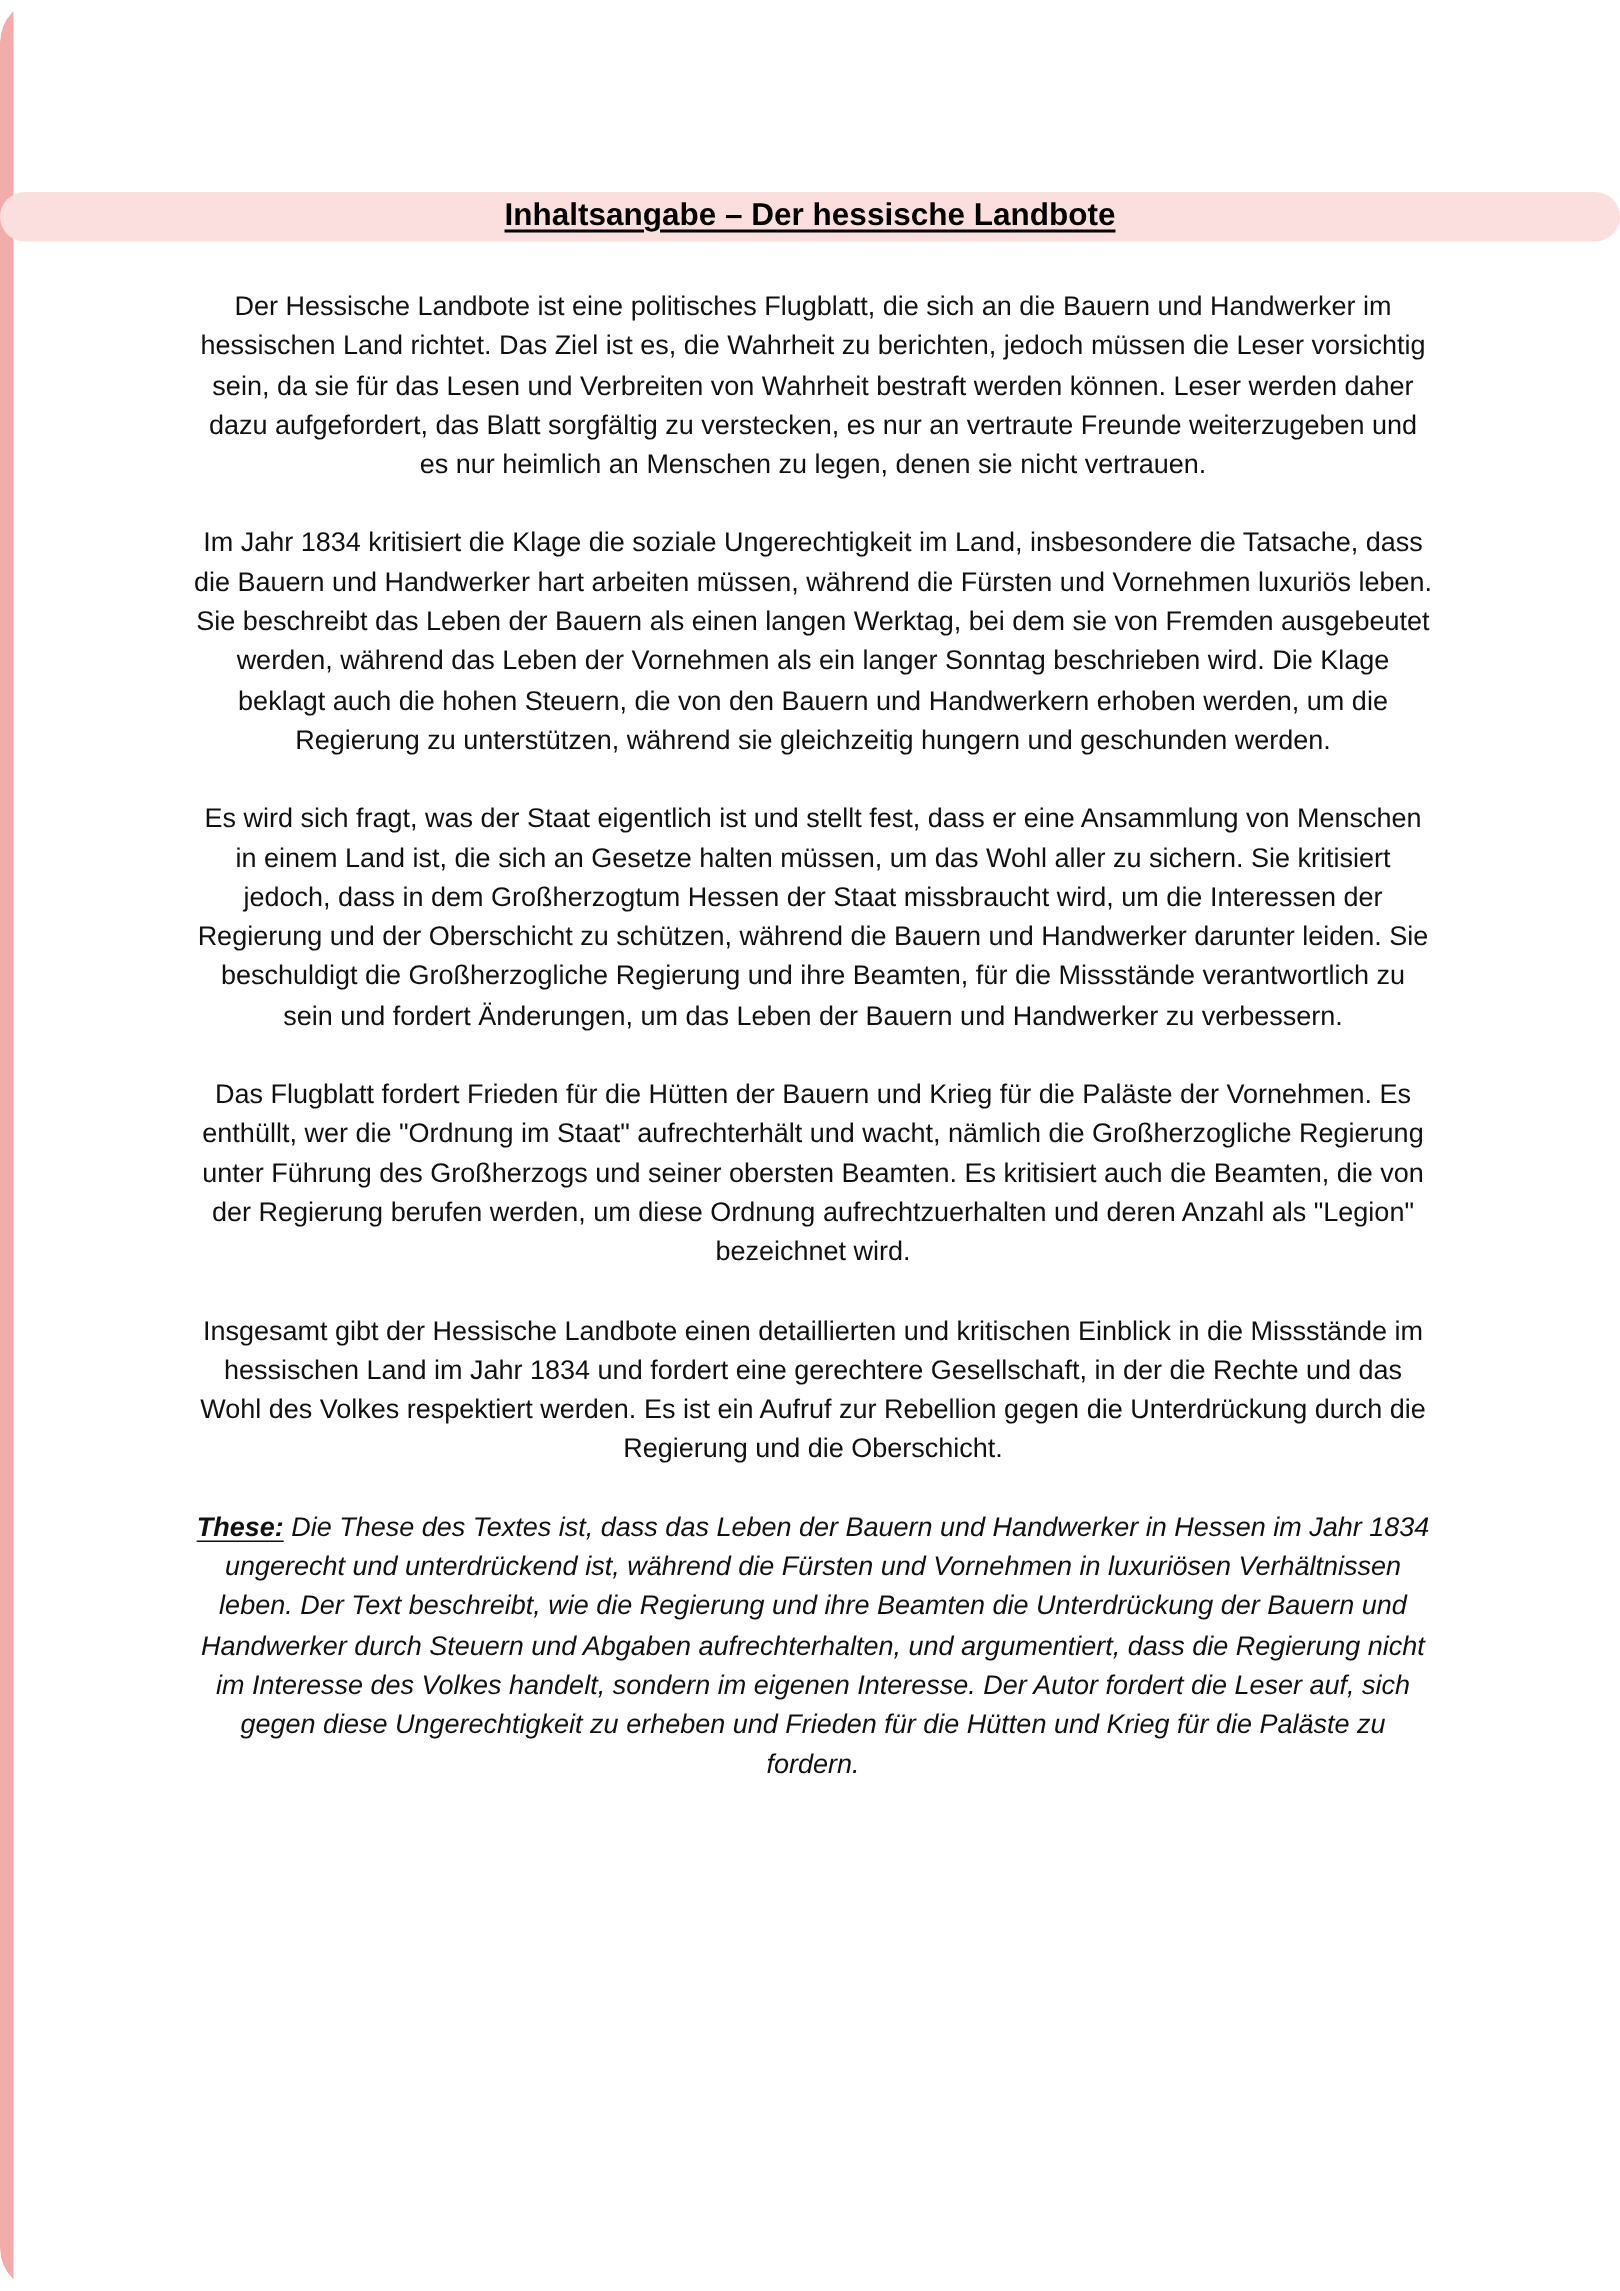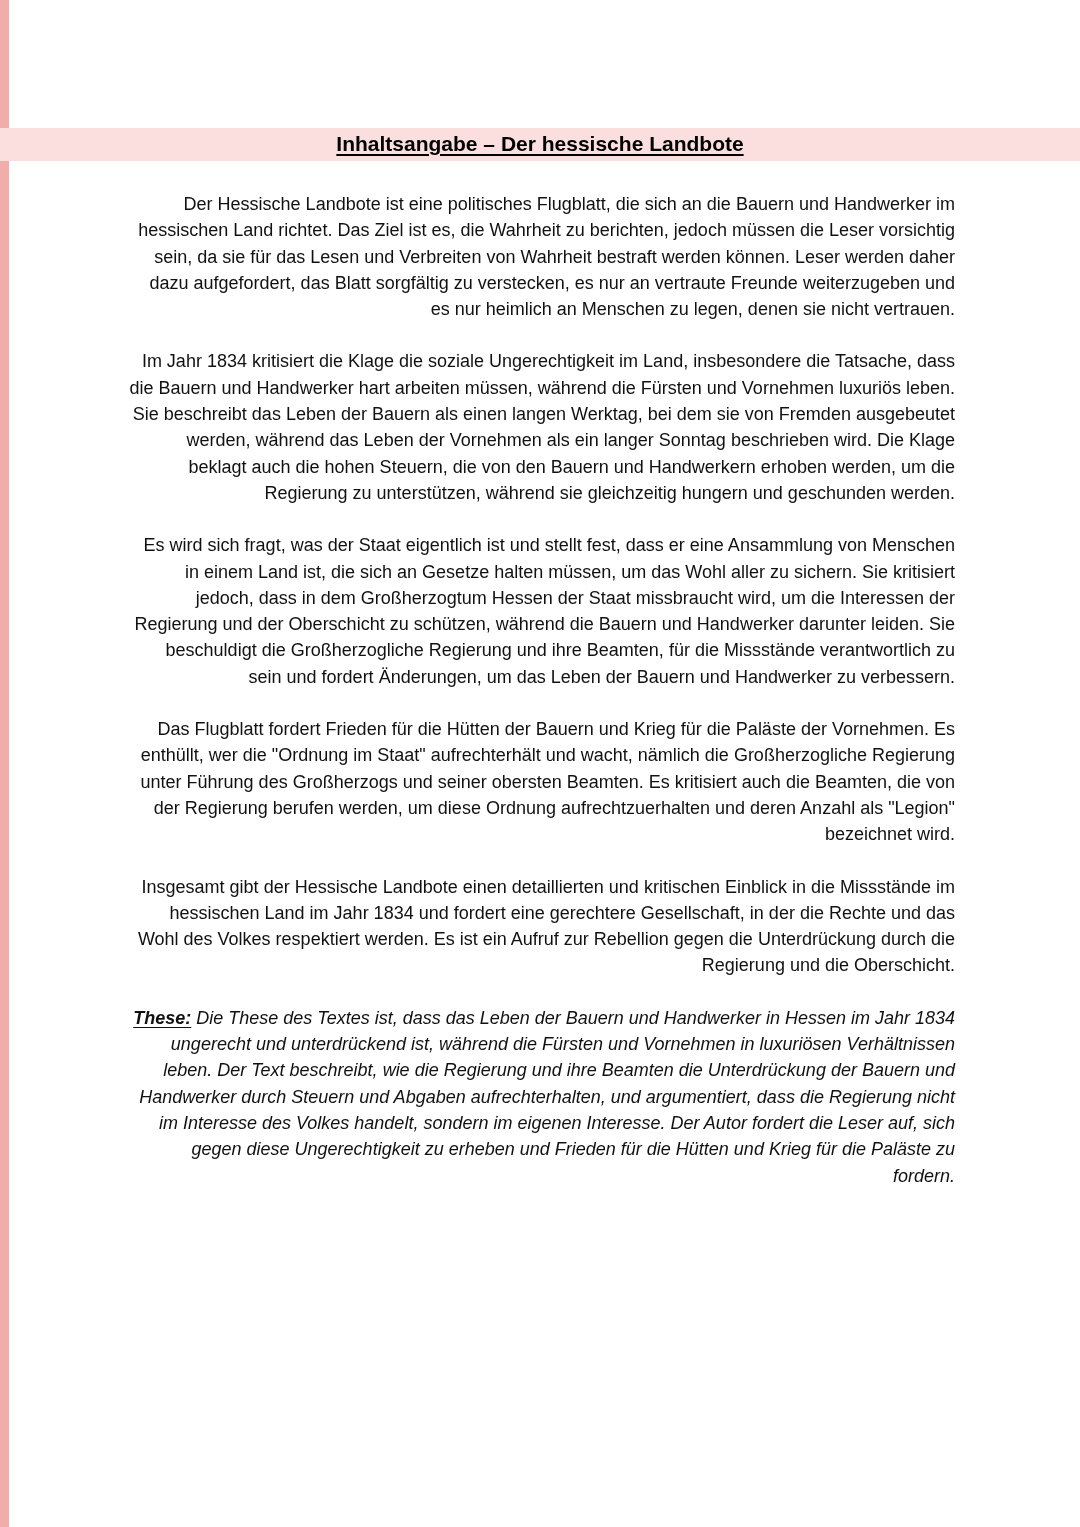--- a/index.html
+++ b/index.html
@@ -1,15 +1,15 @@
 <!DOCTYPE html>
 <html><head>
 <meta charset="utf-8">
 <style>
-  * { margin: 0; padding: 0; box-sizing: border-box; }
+  * { margin: 0; padding: 0; box-sizing: border-box; border-radius: 28px; }
   html, body { background: #ffffff; }
   .page {
     position: relative;
     width: 1080px;
     height: 1527px;
     background: #ffffff;
     overflow: hidden;
     font-family: "Liberation Sans", sans-serif;
     color: #1a1a1a;
   }
@@ -36,21 +36,21 @@
     text-underline-offset: 3px;
     color: #000000;
   }
   .content {
     position: absolute;
     left: 129px;
     top: 191px;
     width: 826px;
     font-size: 18px;
     line-height: 26.3px;
-    text-align: right;
+    text-align: center;
     color: #111111;
   }
   .content p { margin: 0 0 26px 0; }
   .thesis { margin-top: 42px; font-style: italic; }
   .thesis-label {
     font-weight: 700;
     text-decoration: underline;
     text-underline-offset: 3px;
   }
 </style>

